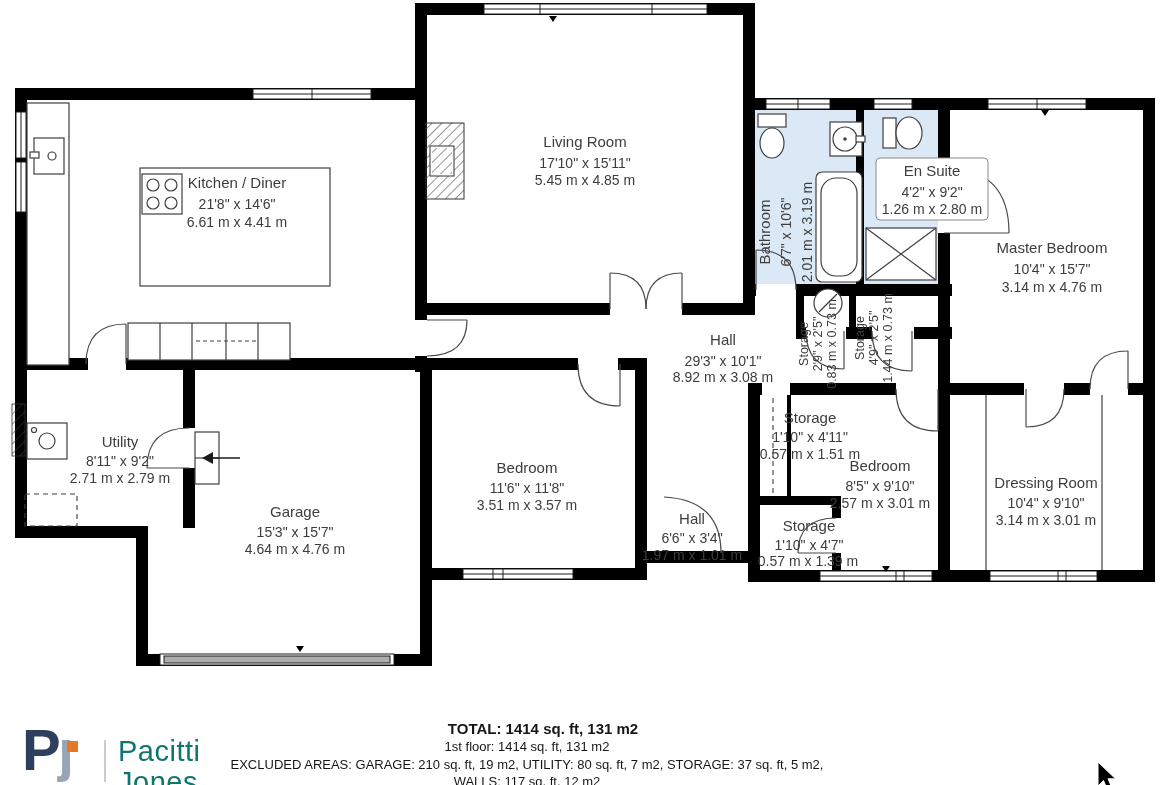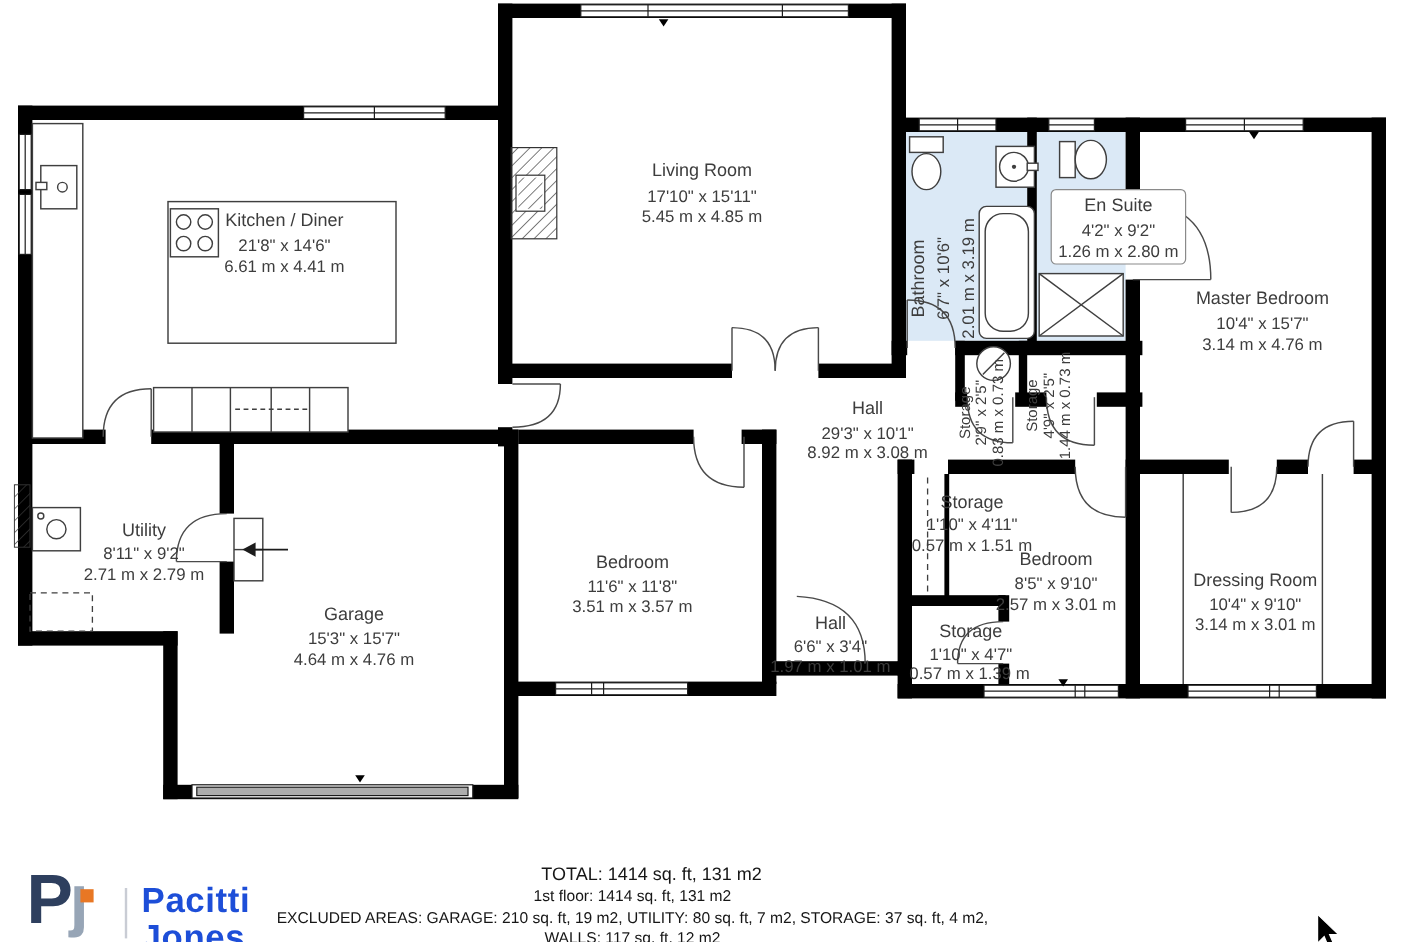--- a/index.html
+++ b/index.html
@@ -11,30 +11,30 @@
   .rd{font-size:14px;}
   .rs{font-size:12.5px;}
   .wall{fill:#000;}
   .fx{fill:#fff;stroke:#3f3f3f;stroke-width:1.2;}
   .fxl{stroke:#3f3f3f;stroke-width:1.2;fill:none;}
   .arc{stroke:#4a4a4a;stroke-width:1.2;fill:none;}
   .winr{fill:#fff;stroke:#1c1c1c;stroke-width:1;}
   .winl{stroke:#1c1c1c;stroke-width:1;}
   .tick{fill:#000;}
   .footer{position:absolute;top:719px;left:0;width:1054px;text-align:center;color:#161616;}
-  .f-total{font-size:15px;font-weight:normal;line-height:19px;margin-left:32px;}
+  .f-total{font-size:15px;font-weight:bold;line-height:19px;margin-left:32px;}
   .f-line{font-size:13px;line-height:17.5px;}
   .logo{position:absolute;left:20px;top:724px;height:70px;display:flex;align-items:flex-start;}
   .monogram{position:relative;width:78px;height:70px;}
   .mp{position:absolute;left:2px;top:-8px;font-size:58px;font-weight:bold;color:#2e3f5e;}
   .mj{position:absolute;left:38px;top:-8px;font-size:58px;font-weight:bold;color:#97a5b6;}
   .mdot{position:absolute;left:47px;top:17px;width:11px;height:11px;background:#e87724;}
   .ldiv{width:2px;height:42px;background:#c9ccd4;margin:16px 12px 0 6px;}
   .lname{padding-top:12px;}
-  .ln1,.ln2{font-size:29px;font-weight:bold;color:#1d4ed8;line-height:31px;letter-spacing:0.5px;}
+  .ln1,.ln2{font-size:29px;font-weight:normal;color:#0f766e;line-height:31px;letter-spacing:0.5px;}
   .cursor{position:absolute;left:1094px;top:760px;}
 </style>
 </head>
 <body>
 
 <svg id="plan" width="1170" height="700" viewBox="0 0 1170 700">
   <defs>
     <pattern id="hatch" width="7" height="7" patternUnits="userSpaceOnUse" patternTransform="rotate(45)">
       <line x1="0" y1="0" x2="0" y2="7" stroke="#3a3a3a" stroke-width="1.1"></line>
     </pattern>
@@ -388,21 +388,21 @@
   <g>
     <text class="rn" x="1046" y="488">Dressing Room</text>
     <text class="rd" x="1046" y="508">10'4" x 9'10"</text>
     <text class="rd" x="1046" y="525">3.14 m x 3.01 m</text>
   </g>
 </svg>
 
 <div class="footer">
   <div class="f-total">TOTAL: 1414 sq. ft, 131 m2</div>
   <div class="f-line">1st floor: 1414 sq. ft, 131 m2</div>
-  <div class="f-line">EXCLUDED AREAS: GARAGE: 210 sq. ft, 19 m2, UTILITY: 80 sq. ft, 7 m2, STORAGE: 37 sq. ft, 4 m2,</div>
+  <div class="f-line">EXCLUDED AREAS: GARAGE: 210 sq. ft, 19 m2, UTILITY: 80 sq. ft, 7 m2, STORAGE: 37 sq. ft, 5 m2,</div>
   <div class="f-line">WALLS: 117 sq. ft, 12 m2</div>
 </div>
 
 <div class="logo">
   <div class="monogram">
     <span class="mp">P</span>
     <span class="mj">ȷ</span>
     <span class="mdot"></span>
   </div>
   <div class="ldiv"></div>

